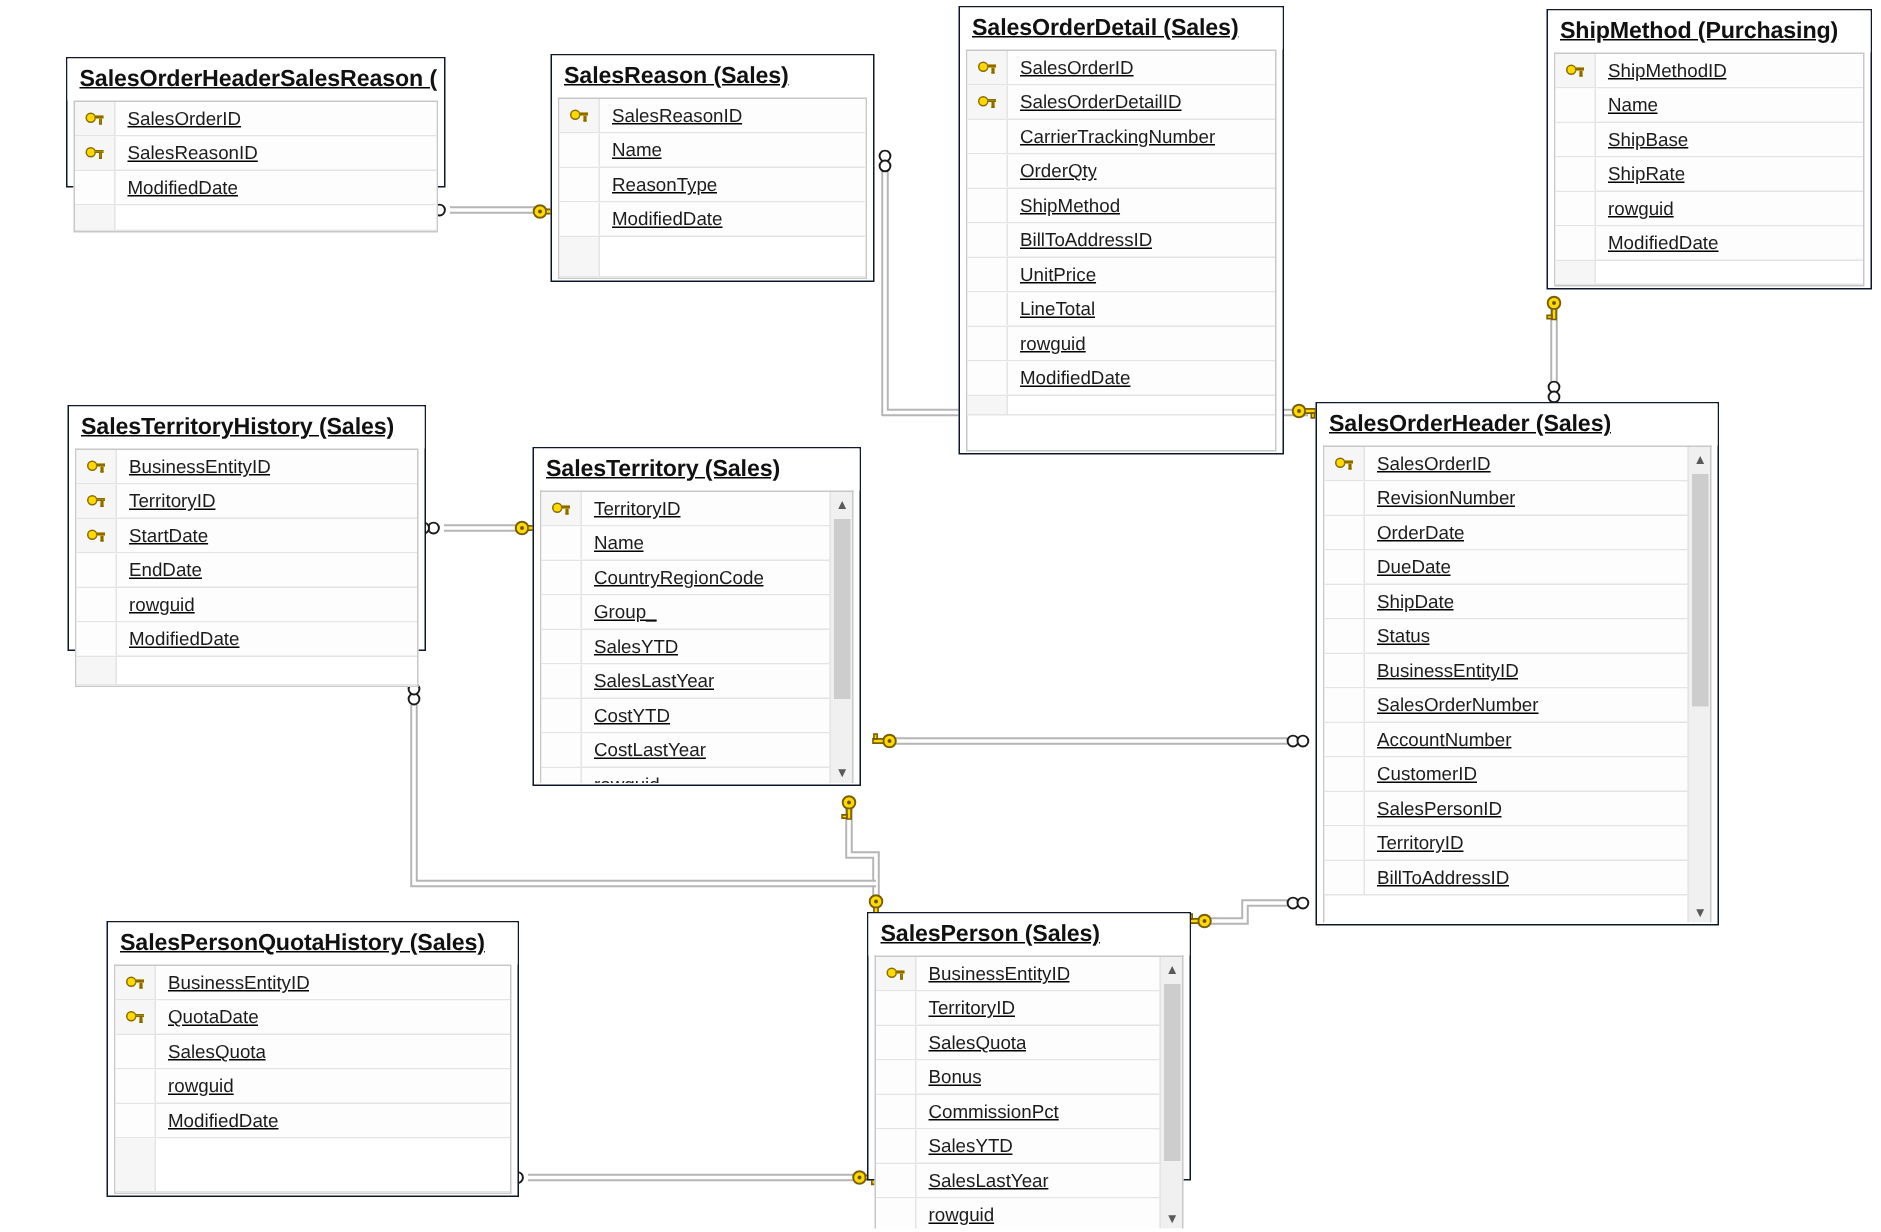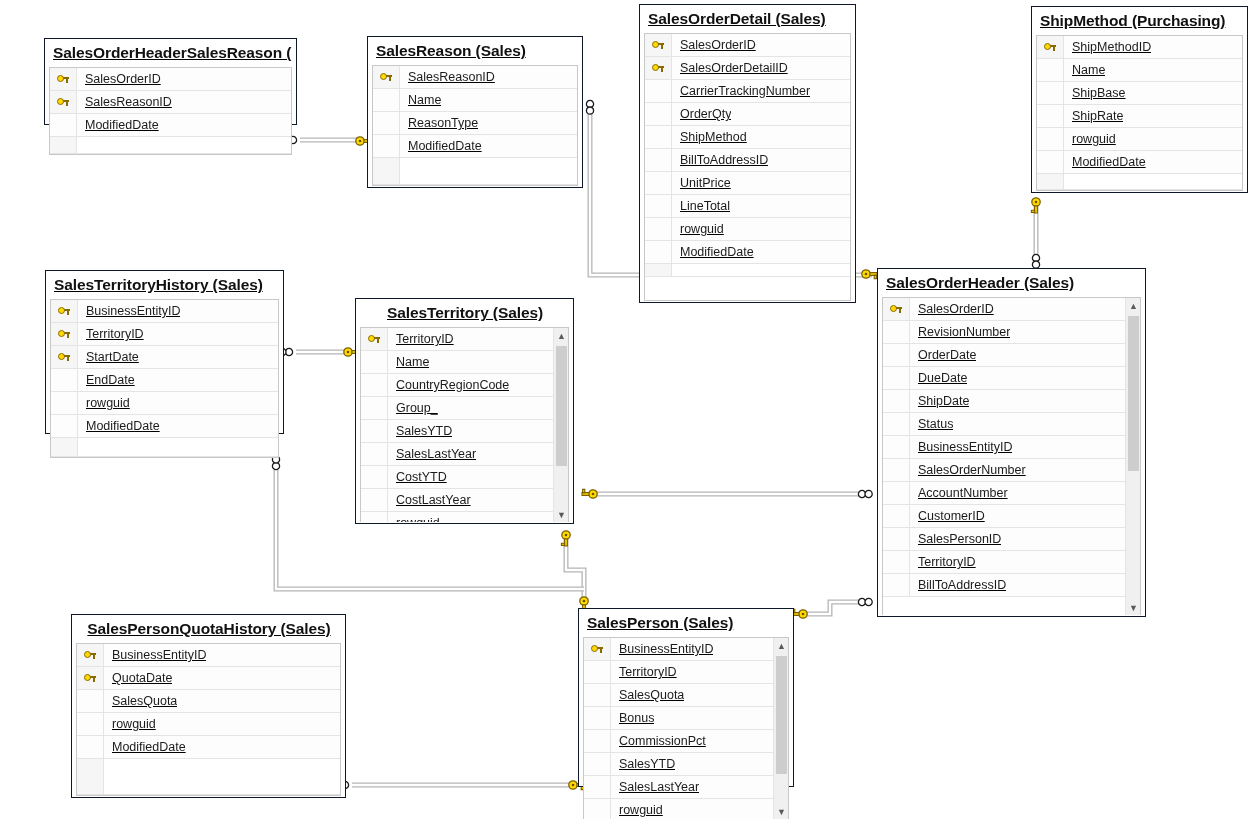--- a/index.html
+++ b/index.html
@@ -384,21 +384,21 @@
           </div>
           <div class="row nokey">
             <div class="keycell"></div>
             <div class="fname">ModifiedDate</div>
           </div>
           <div class="row filler" style="height: 19px;">
             <div class="keycell"></div>
           </div>
         </div>
       </div>
-      <div class="tbl" style="left: 355px; top: 298px; width: 219px; height: 226px; text-align: center;">
+      <div class="tbl" style="left: 355px; top: 298px; width: 219px; height: 226px;">
         <div class="hd">SalesTerritory (Sales)</div>
         <div class="body" style="height: 195px;">
           <div class="row">
             <div class="keycell">
               <span class="keyico">
                 <i class="kh"></i>
                 <i class="ks"></i>
                 <i class="kt"></i>
               </span>
             </div>
@@ -504,21 +504,21 @@
             <div class="keycell"></div>
             <div class="fname">BillToAddressID</div>
           </div>
           <div class="sb">
             <div class="arw up">▲</div>
             <div class="thumb" style="top:18px;height:155px"></div>
             <div class="arw dn">▼</div>
           </div>
         </div>
       </div>
-      <div class="tbl noborderbody" style="left: 71px; top: 614px; width: 275px; height: 184px; text-align: center;">
+      <div class="tbl noborderbody" style="left: 71px; top: 614px; width: 275px; height: 184px;">
         <div class="hd">SalesPersonQuotaHistory (Sales)</div>
         <div class="body" style="height: 153px;">
           <div class="row">
             <div class="keycell">
               <span class="keyico">
                 <i class="kh"></i>
                 <i class="ks"></i>
                 <i class="kt"></i>
               </span>
             </div>

